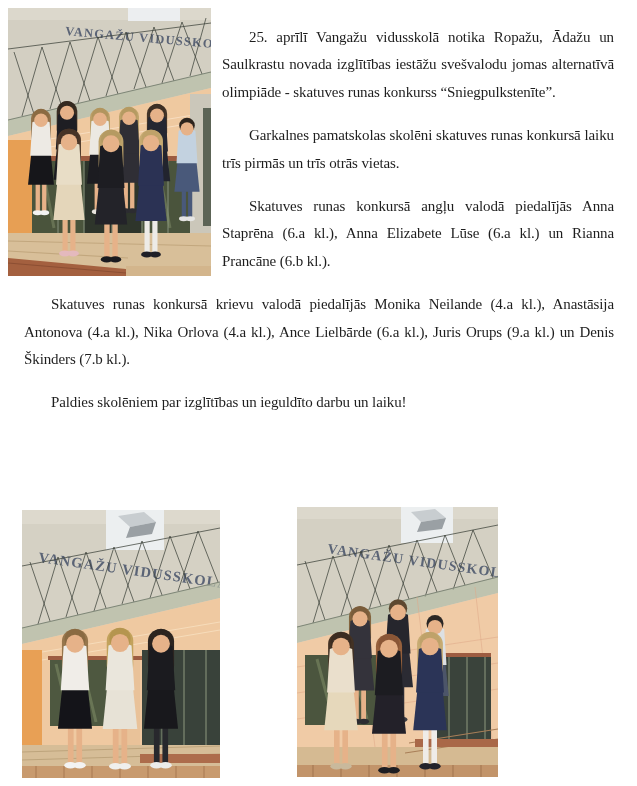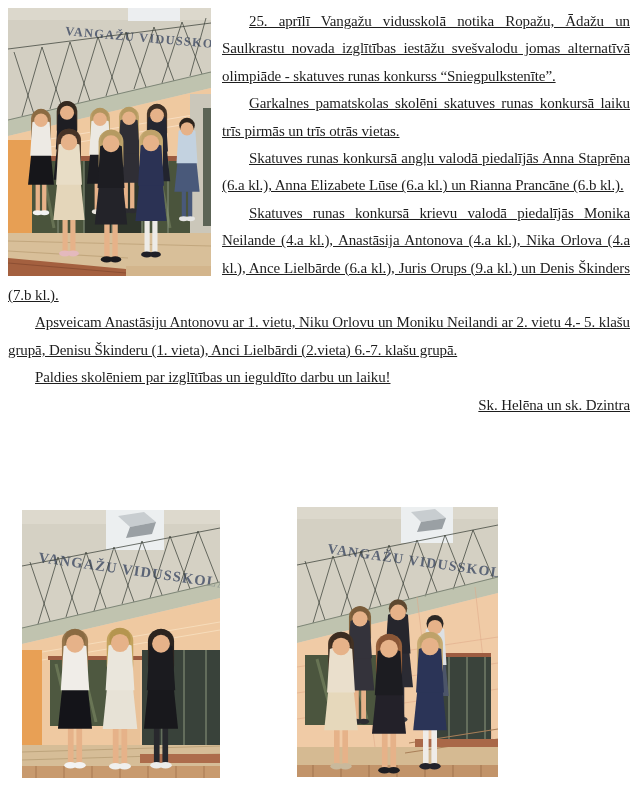--- a/index.html
+++ b/index.html
@@ -11,21 +11,21 @@
     font-family:"Liberation Serif","DejaVu Serif",serif;
     color:#1e1e1e;
   }
   .content{
     position:absolute;left:0;top:0;right:0;
     padding:8px 7px 0 8px;
     font-size:15px;line-height:27.4px;
     text-align:justify;
     letter-spacing:-0.1px;
   }
-  .content p{margin:0;text-indent:27px;text-decoration:underline;}
+  .content p{margin:16px;text-indent:27px;}
   .content p.signature{text-align:right;text-indent:0;}
   figure{margin:0;padding:0;}
   figure.photo-main{
     float:left;width:203px;height:268px;margin:0 11px 0 0;
   }
   figure.photo-bottom-left{
     position:absolute;left:22px;top:510px;width:198px;height:268px;
   }
   figure.photo-bottom-right{
     position:absolute;left:297px;top:507px;width:201px;height:270px;
@@ -102,23 +102,21 @@
           <use href="#person" transform="translate(103,253) scale(1.35)" style="--top:#1d1d22;--skirt:#232329;--hair:#b59a62;--hairlong:#bda26a;--shoes:#1a1a1f"></use>
           <use href="#person" transform="translate(143,248) scale(1.3)" style="--top:#2b3254;--skirt:#2b3254;--legs:#edebe7;--hair:#bfa26a;--hairlong:#c7ab72;--shoes:#1f1f26"></use>
         </g>
       </svg>
     </figure>
 
     <p>25. aprīlī  Vangažu vidusskolā notika Ropažu, Ādažu un Saulkrastu novada  izglītības iestāžu svešvalodu jomas alternatīvā olimpiāde - skatuves runas  konkurss “Sniegpulkstenīte”.</p>
     <p>Garkalnes pamatskolas skolēni skatuves runas konkursā laiku trīs pirmās  un trīs otrās vietas.</p>
     <p>Skatuves runas konkursā angļu valodā piedalījās Anna Staprēna (6.a kl.), Anna Elizabete Lūse (6.a kl.) un Rianna Prancāne (6.b kl.).</p>
     <p>Skatuves runas konkursā krievu valodā piedalījās Monika Neilande (4.a kl.), Anastāsija Antonova (4.a kl.), Nika Orlova (4.a kl.), Ance Lielbārde (6.a kl.), Juris Orups (9.a kl.) un Denis Škinders (7.b kl.).</p>
-    <p>Apsveicam  Anastāsiju Antonovu ar 1. vietu, Niku Orlovu un Moniku Neilandi ar 2. vietu 4.- 5. klašu grupā,  Denisu Škinderu (1. vieta),  Anci Lielbārdi (2.vieta) 6.-7. klašu grupā.</p>
     <p>Paldies  skolēniem par izglītības un ieguldīto darbu un laiku!</p>
-    <p class="signature">Sk. Helēna un sk. Dzintra</p>
   </div>
 
   <figure class="photo-bottom-left">
     <svg viewBox="0 0 198 268" preserveAspectRatio="none">
       <g>
         <rect x="0" y="0" width="198" height="268" fill="#d5d1c4"></rect>
         <rect x="0" y="0" width="198" height="14" fill="#ddd9cd"></rect>
         <g>
           <rect x="84" y="0" width="58" height="40" fill="#eceff0"></rect>
           <polygon points="96,6 122,2 134,12 108,17" fill="#c8cdd0"></polygon>

